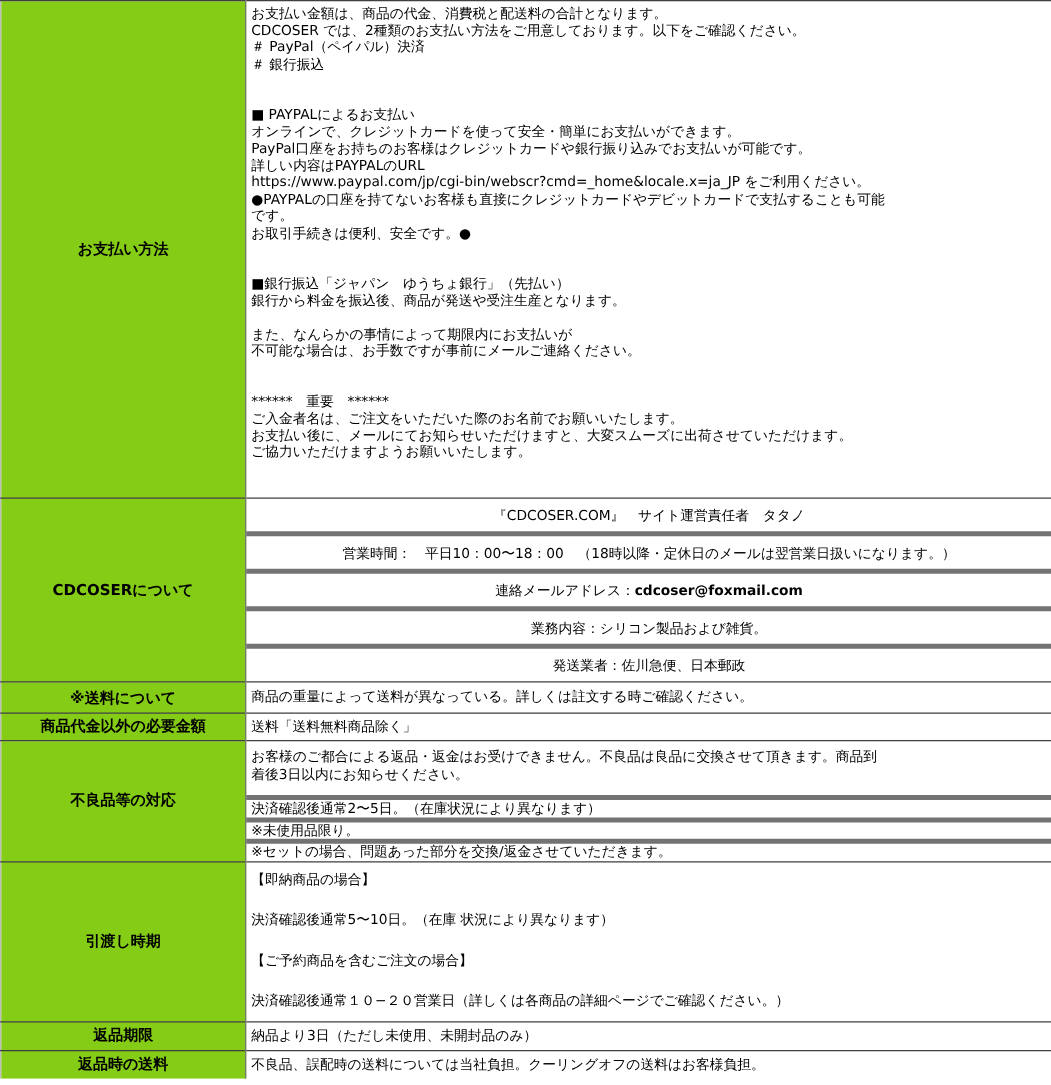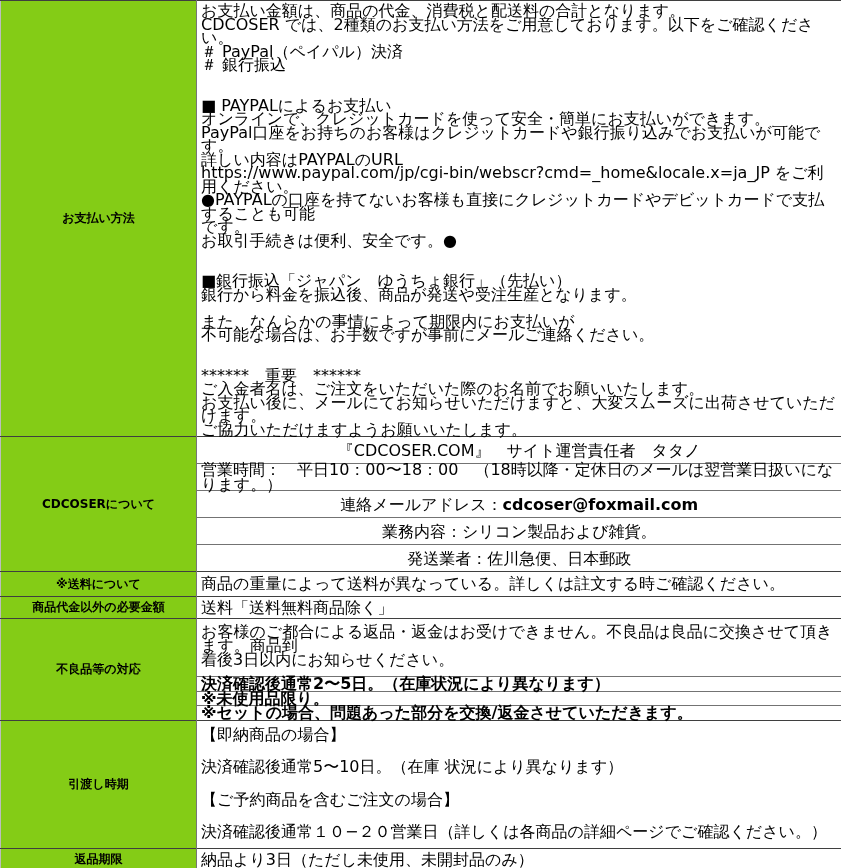--- a/index.html
+++ b/index.html
@@ -2,32 +2,32 @@
 <html><head>
 <meta charset="utf-8">
 <style>
   html,body{margin:0;padding:0;}
   body{width:841px;background:#ffffff;color:#000000;font-family:"DejaVu Sans","Liberation Sans",sans-serif;}
   table.info{width:841px;table-layout:fixed;border-collapse:collapse;border-left:1px solid #bdbdbd;border-top:1px solid #8a8a8a;}
   .c-label{width:196px;}
   .c-content{width:645px;}
   tr.row{border-top:1px solid #3f3f3f;}
   th.row-label{font-size:12px;font-weight:bold;text-align:center;vertical-align:middle;border-right:1px solid #767676;padding:2px;background:#84cc16;}
-  td.row-content{font-size:16px;vertical-align:top;padding:0;}
+  td.row-content{font-size:11px;vertical-align:top;padding:0;}
   td.row-content.middle{vertical-align:middle;}
   .lines{padding:3px 4px 0 4px;}
   .line{line-height:13.5px;min-height:13.5px;white-space:pre-wrap;}
   .lines.wide{padding-top:6px;}
   .lines.wide .line{line-height:16.3px;min-height:16.3px;}
   .subrow{padding:0 4px;line-height:13.5px;}
-  .subrow + .subrow{border-top:1px solid #737373;}
+  .subrow + .subrow{border-top:4px solid #737373;}
   .subrow.tall{height:26px;display:flex;align-items:center;line-height:15px;justify-content:center;}
   .subrow.policy{padding:6px 4px 9px 4px;}
   .pline{line-height:14px;min-height:14px;white-space:pre-wrap;}
-  .subrow.tight{padding:0 4px;line-height:13.5px;min-height:13.5px;font-weight:bold;}
+  .subrow.tight{padding:0 4px;line-height:13.5px;min-height:13.5px;}
   .single{padding:3px 4px;line-height:14px;}
   .bold{font-weight:bold;}
   tr.r1{height:398px;}
   tr.r2{height:130px;}
   tr.r3{height:22px;}
   tr.r4{height:25px;}
   tr.r5{height:85px;}
   tr.r6{height:128px;}
   tr.r7{height:27px;}
   tr.r8{height:23px;padding-left:24px;}

